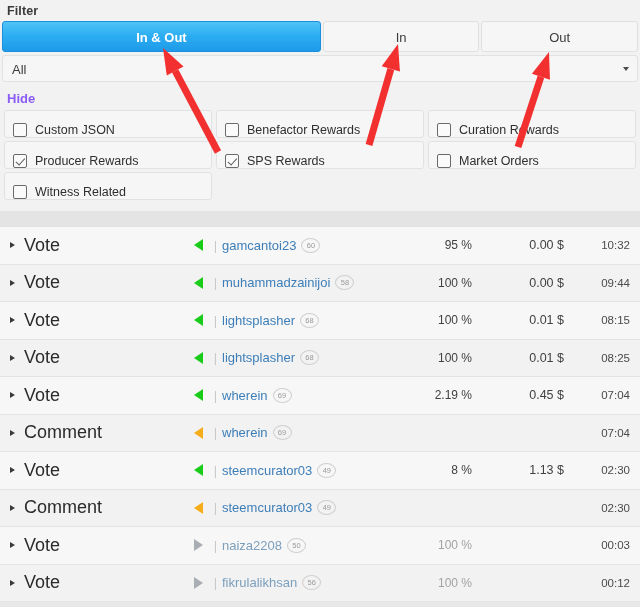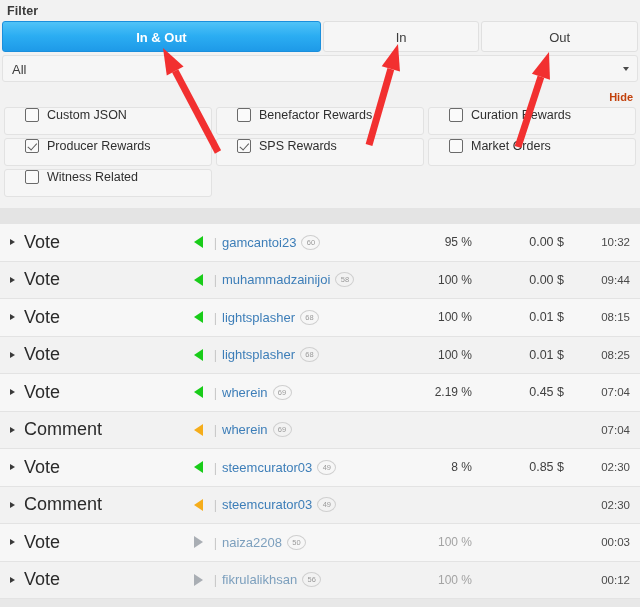--- a/index.html
+++ b/index.html
@@ -34,30 +34,29 @@
     position:relative;height:27px;line-height:27px;
     background:#f6f6f6;border:1px solid #e2e2e2;border-radius:3px;
     font-size:13px;color:#3c3c3c;padding:0 9px;box-sizing:border-box;
   }
   .caret-dn{
     position:absolute;right:8px;top:50%;transform:translateY(-50%);
     width:0;height:0;border-left:3.5px solid transparent;
     border-right:3.5px solid transparent;border-top:4px solid #4a4a4a;
   }
   .hide-title{
-    font-size:11px;color:#c2410c;font-weight:600;
+    font-size:13px;color:#8b5cf6;font-weight:600;
     padding:9px 7px 4px 7px;
-    text-align:right;
   }
   .chk-grid{display:flex;flex-wrap:wrap;padding:0 2px;}
   .chk{
     width:calc(33.333% - 4px);margin:0 2px 3px 2px;height:28px;
-    display:flex;align-items:flex-start;
+    display:flex;align-items:flex-end;
     background:#f6f6f6;border:1px solid #e2e2e2;border-radius:3px;
-    box-sizing:border-box;padding-left:20px;
+    box-sizing:border-box;padding-left:8px;
   }
   .chk.empty{background:transparent;border-color:transparent;}
   .box{
     width:14px;height:14px;flex:0 0 14px;box-sizing:border-box;
     border:1.6px solid #6a6a6a;border-radius:2px;background:#fafafa;
     position:relative;margin-right:8px;
   }
   .box.on::after{
     content:"";position:absolute;left:3.6px;top:.6px;
     width:3.6px;height:7.6px;border:solid #5c5c5c;
@@ -274,21 +273,21 @@
         <div class="c-type">Vote</div>
         <div class="c-dir">
           <span class="arw in"></span>
         </div>
         <div class="c-sep">|</div>
         <div class="c-user">
           <span class="uname">steemcurator03</span>
           <span class="rep">49</span>
         </div>
         <div class="c-pct">8 %</div>
-        <div class="c-amt">0.85 $</div>
+        <div class="c-amt">1.13 $</div>
         <div class="c-time">02:30</div>
       </div>
       <div class="row">
         <div class="c-caret">
           <span class="tri-r"></span>
         </div>
         <div class="c-type">Comment</div>
         <div class="c-dir">
           <span class="arw cmt"></span>
         </div>

